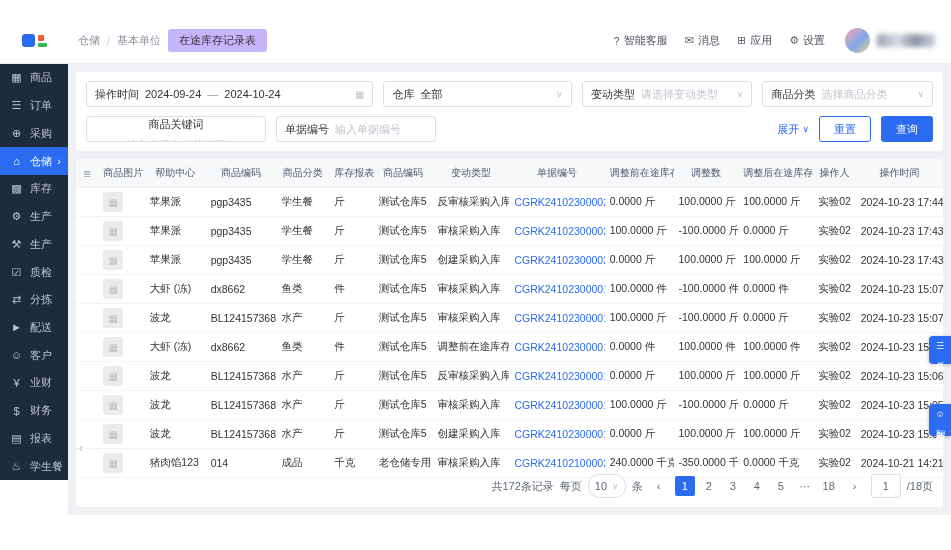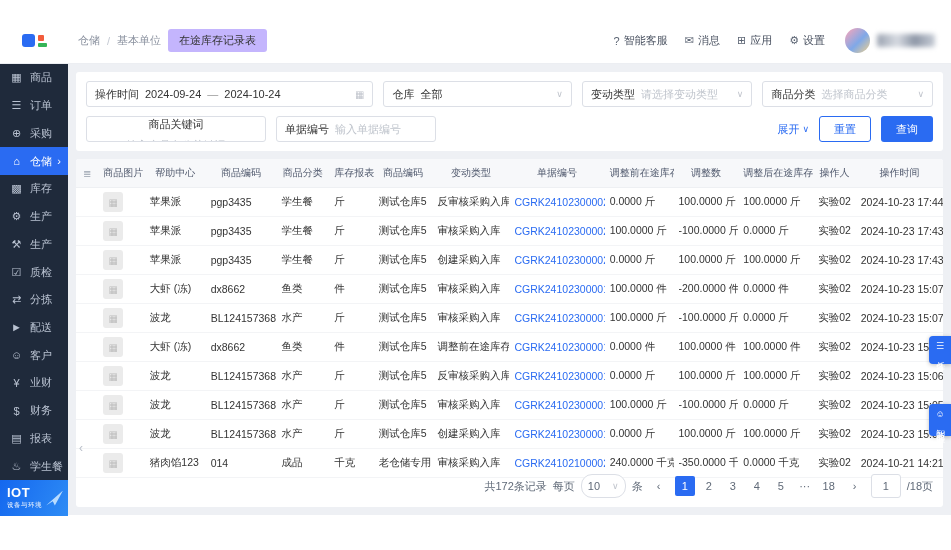--- a/index.html
+++ b/index.html
@@ -85,21 +85,21 @@
   td.link{color:#2a6bf2;cursor:pointer;}
   .img-ph{display:inline-flex;width:20px;height:20px;background:#ebebeb;border-radius:3px;
           align-items:center;justify-content:center;color:#bdbdbd;font-size:10px;vertical-align:middle;}
   .img-ph::before{content:"▦";}
   .tbl-left-arrow{position:absolute;left:3px;bottom:52px;color:#b9bfc9;font-size:12px;cursor:pointer;}
 
   
   .pagination{position:absolute;right:10px;bottom:9px;display:flex;align-items:center;gap:6px;
               font-size:11px;color:#606a78;}
   .pg-select{border:1px solid #dcdfe6;border-radius:11px;height:22px;display:flex;align-items:center;
-             padding:0 6px;gap:12px;cursor:pointer;background:#fff;}
+             padding:0 6px;gap:5px;cursor:pointer;background:#fff;}
   .pg-btn{min-width:20px;height:20px;line-height:20px;text-align:center;border-radius:2px;
           cursor:pointer;color:#606a78;}
   .pg-num.active{background:#2a6bf2;color:#fff;}
   .pg-jump{border:1px solid #dcdfe6;border-radius:3px;width:28px;height:22px;line-height:22px;
            text-align:center;background:#fff;cursor:text;}
 
   
   .float-tabs{position:absolute;right:0;top:336px;display:flex;flex-direction:column;gap:40px;}
   .float-tab{width:22px;background:#2a6bf2;color:#fff;border-radius:4px 0 0 4px;display:flex;
              flex-direction:column;align-items:center;padding:6px 0;gap:3px;cursor:pointer;
@@ -208,27 +208,20 @@
       <div class="side-item">
         <span class="side-icon">▤</span>
         <span class="side-label">报表</span>
       </div>
       <div class="side-item">
         <span class="side-icon">♨</span>
         <span class="side-label">学生餐</span>
       </div>
     </aside>
 
-  <div class="brand-block">
-    <div class="brand-text">
-      <div class="brand-name">IOT</div>
-      <div class="brand-sub">设备与环境</div>
-    </div>
-    <span class="brand-mark"></span>
-  </div>
 
   <main class="main">
 
     <section class="filter-card">
       <div class="filter-row">
         <div class="control w-date">
           <span class="ctl-label">操作时间</span>
           <span class="ctl-value">2024-09-24</span>
           <span class="ctl-sep">—</span>
           <span class="ctl-value">2024-10-24</span>
@@ -360,21 +353,21 @@
               <td class="c-set"></td>
               <td><span class="img-ph"></span></td>
               <td>大虾 (冻)</td>
               <td>dx8662</td>
               <td>鱼类</td>
               <td>件</td>
               <td>测试仓库5</td>
               <td>审核采购入库</td>
               <td class="link">CGRK24102300001</td>
               <td>100.0000 件</td>
-              <td>-200.0000 件</td>
+              <td>-100.0000 件</td>
               <td>0.0000 件</td>
               <td>实验02</td>
               <td>2024-10-23 15:07</td>
             </tr>
             <tr class="t-row">
               <td class="c-set"></td>
               <td><span class="img-ph"></span></td>
               <td>波龙</td>
               <td>BL124157368</td>
               <td>水产</td>

